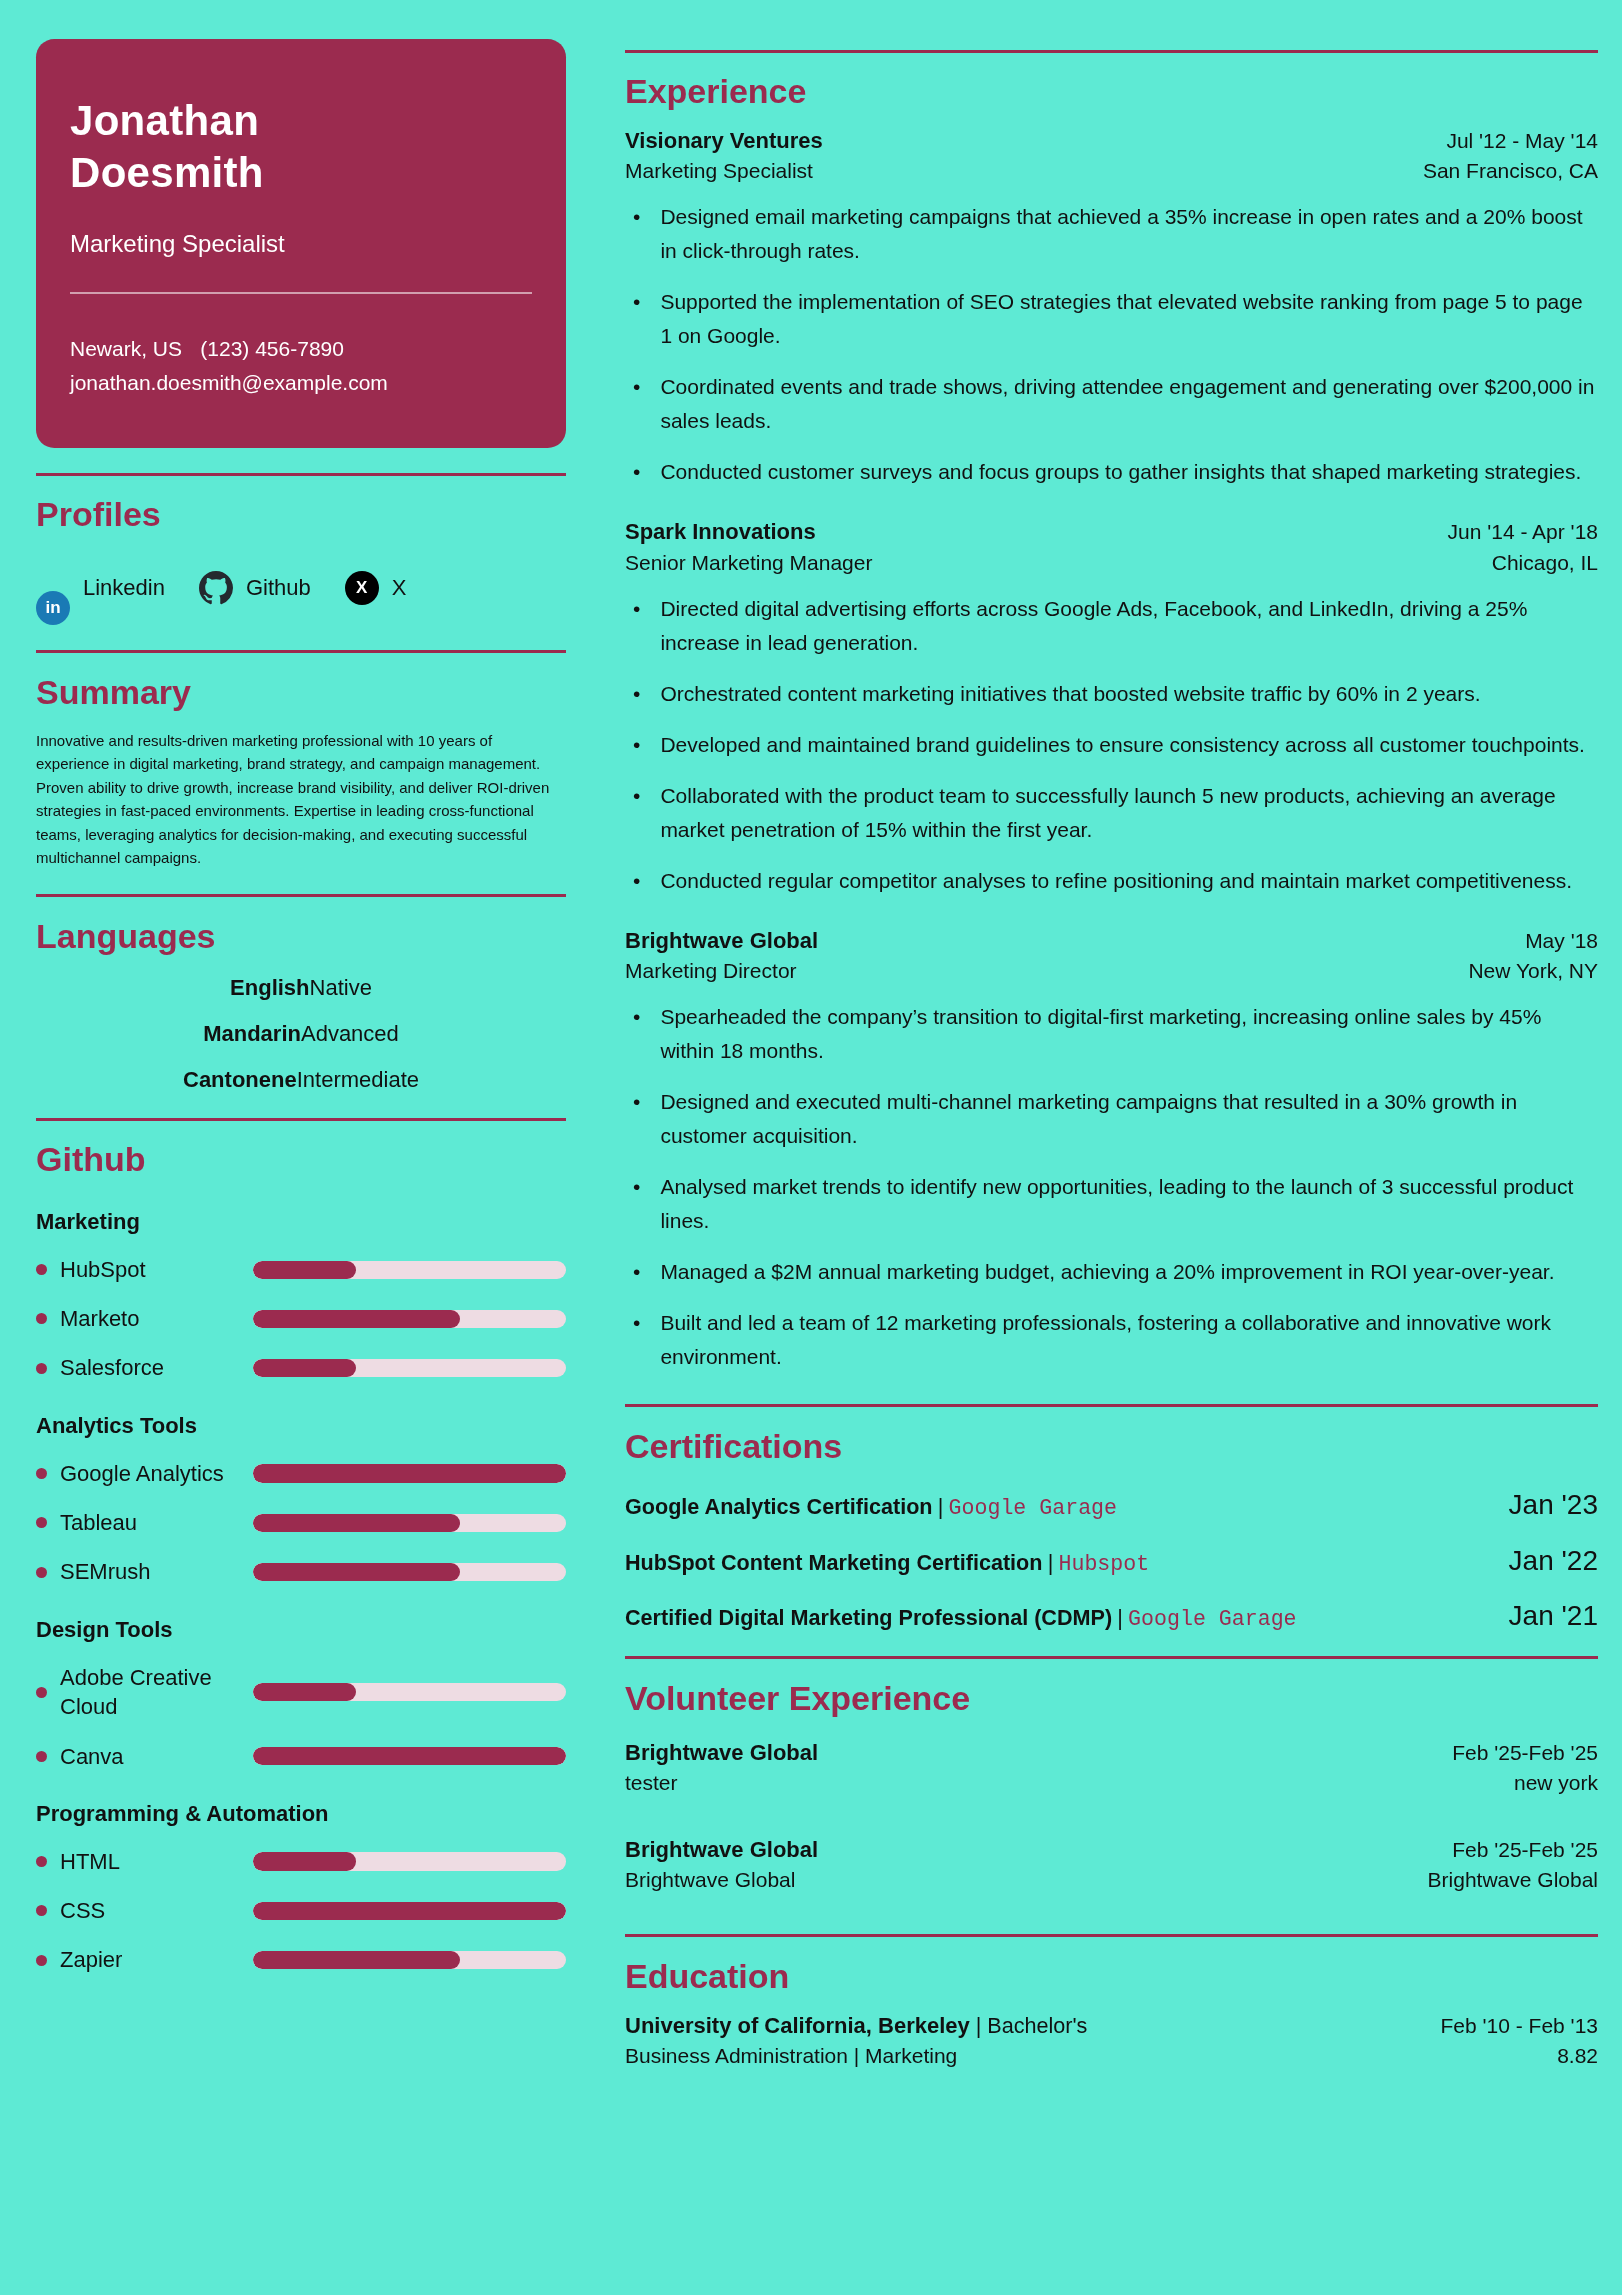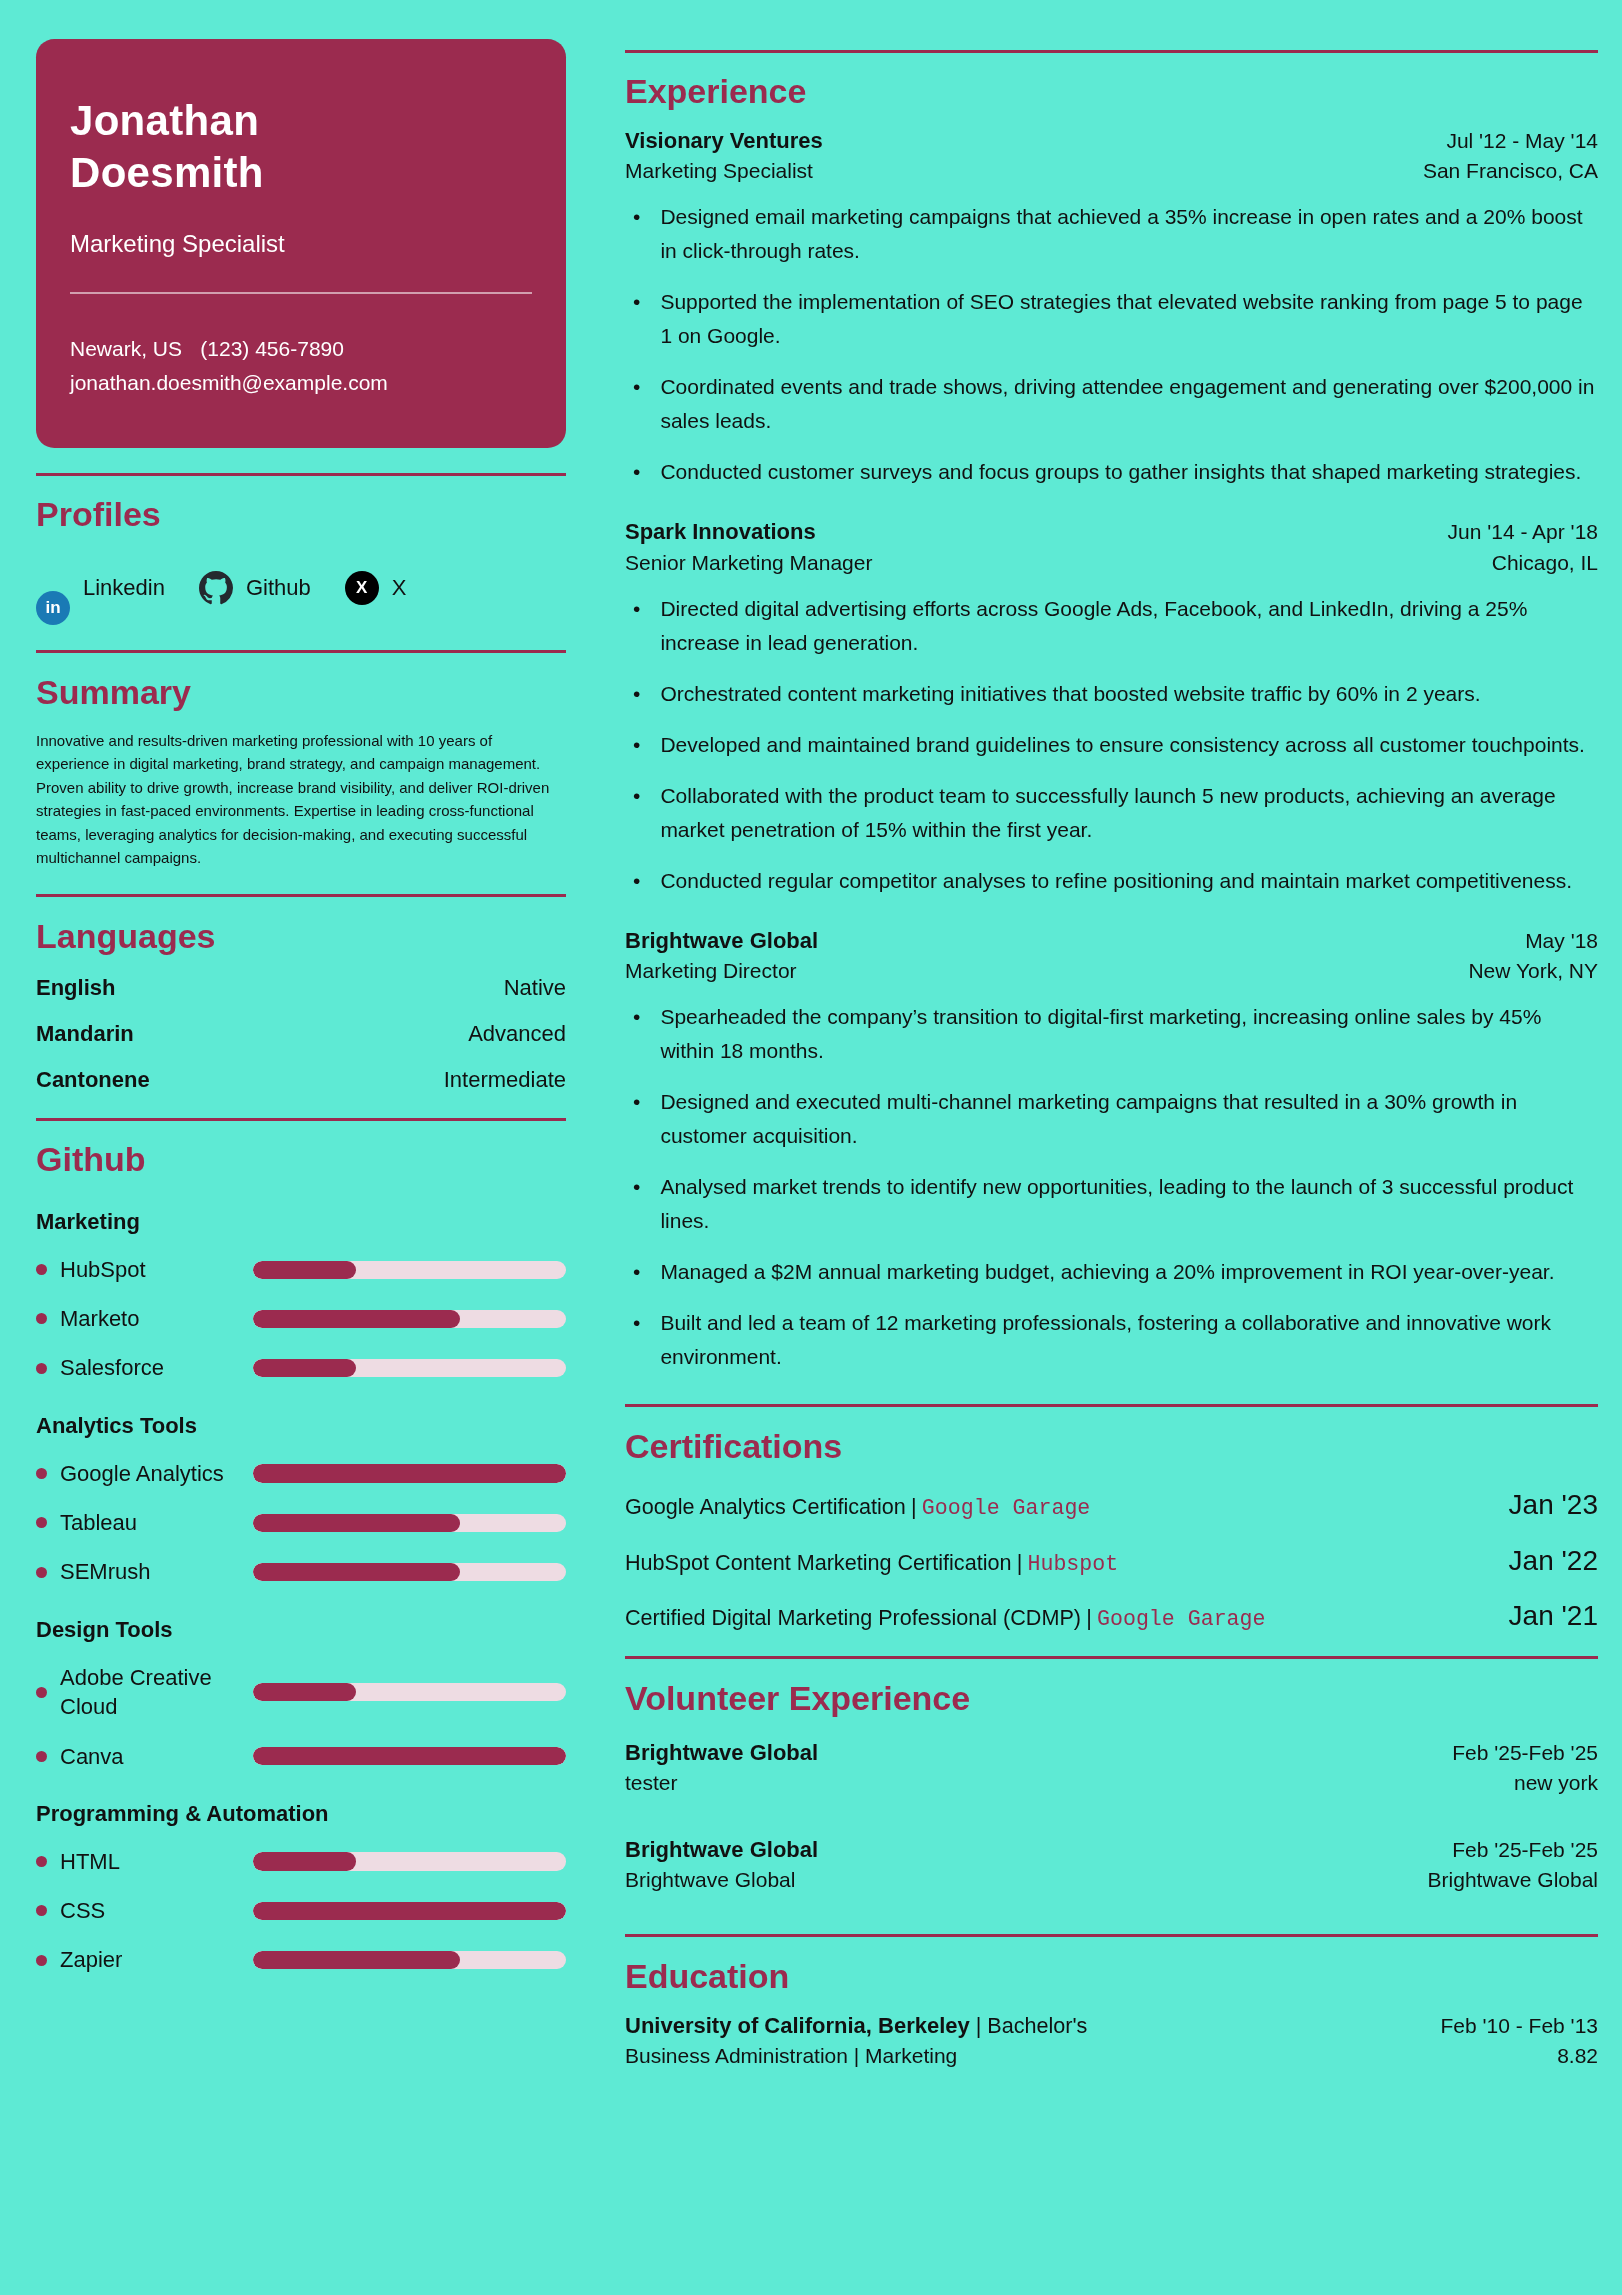--- a/index.html
+++ b/index.html
@@ -23,21 +23,21 @@
   .rule{border:none;border-top:3.3px solid var(--accent);margin:25px 0 0 0;}
   .section-title{color:var(--accent);font-size:34px;font-weight:700;margin:19.6px 0 17px 0;}
   
   .profiles-row{display:flex;align-items:center;gap:34px;margin:13px 0 9.2px 0;}
   .profile-item{display:flex;align-items:center;gap:13px;font-size:22px;}
   .picon{width:34px;height:34px;border-radius:50%;display:flex;align-items:center;justify-content:center;color:#fff;font-weight:700;font-size:17px;flex:0 0 34px;}
   .picon svg{width:34px;height:34px;display:block;}
   
   .summary-text{font-size:15px;line-height:1.56;margin-top:3px;}
   
-  .lang-row{display:flex;justify-content:space-between;align-items:baseline;font-size:22px;margin:19.6px 0;}
+  .lang-row{display:flex;justify-content:center;align-items:baseline;font-size:22px;margin:19.6px 0;}
   .lang-name{font-weight:700;}
   
   .skill-group-title{font-size:22px;font-weight:700;margin:30px 0 6.5px 0;}
   .skill-row{display:flex;align-items:center;margin:19.6px 0;}
   .skill-bullet{width:11px;height:11px;border-radius:50%;background:var(--accent);margin-right:13px;flex:0 0 11px;}
   .skill-label{font-size:22px;line-height:1.35;flex:0 0 193px;}
   .skill-bar{flex:1;height:18.3px;border-radius:9.2px;background:var(--bar-track);overflow:hidden;}
   .skill-fill{display:block;height:100%;border-radius:9.2px;background:var(--accent);}
   
   .right-col{position:absolute;left:625px;top:27.5px;width:973px;}
@@ -45,21 +45,21 @@
   .entry{margin:0 0 30px 0;}
   .entry-head{display:flex;justify-content:space-between;align-items:baseline;font-size:21px;}
   .entry-company{font-weight:700;font-size:22px;}
   .entry-sub{display:flex;justify-content:space-between;align-items:baseline;font-size:21px;margin-top:5.2px;}
   .bullets{margin-top:11.8px;}
   .bullet{display:flex;gap:18.3px;font-size:21px;line-height:1.62;margin:17px 0;}
   .bullet::before{content:"•";flex:0 0 9.2px;padding-left:7.9px;}
   
   .cert-row{display:flex;justify-content:space-between;align-items:baseline;gap:13px;margin:23.6px 0;font-size:21.6px;}
   .cert-left{flex:1;}
-  .cert-name{font-weight:400;text-align:right;}
+  .cert-name{font-weight:700;text-align:right;}
   .cert-sep{font-weight:400;color:#111;padding:0 5.2px;}
   .cert-issuer{color:var(--accent);font-family:Liberation Mono, monospace;}
   .cert-date{white-space:nowrap;font-size:28px;}
   
   .vol-entry{margin:22px 0 42px 0;}
   .edu-school{font-weight:700;font-size:22px;}
   .edu-degree{font-weight:400;font-size:21.6px;}
 </style>
 </head>
 <body>

